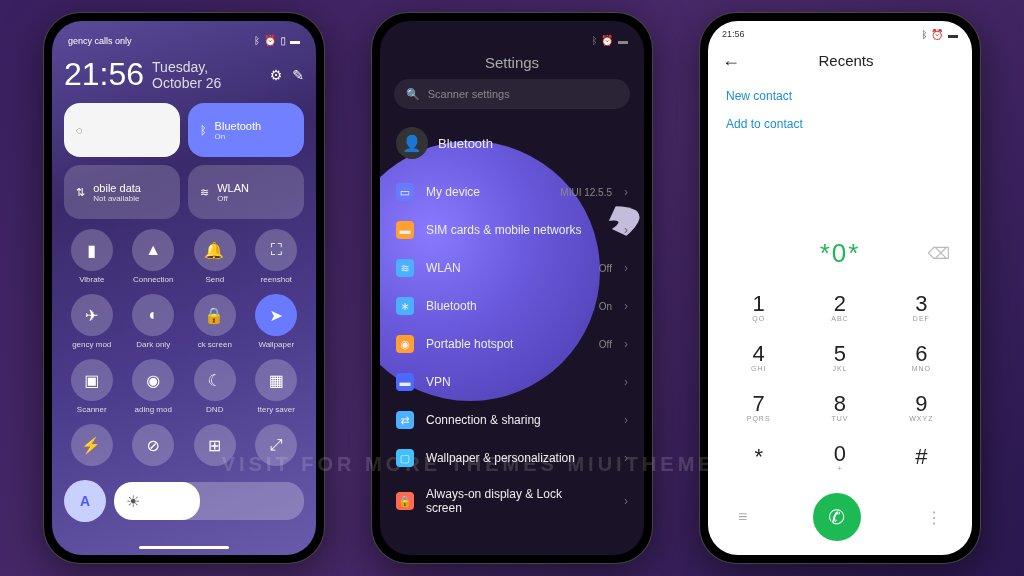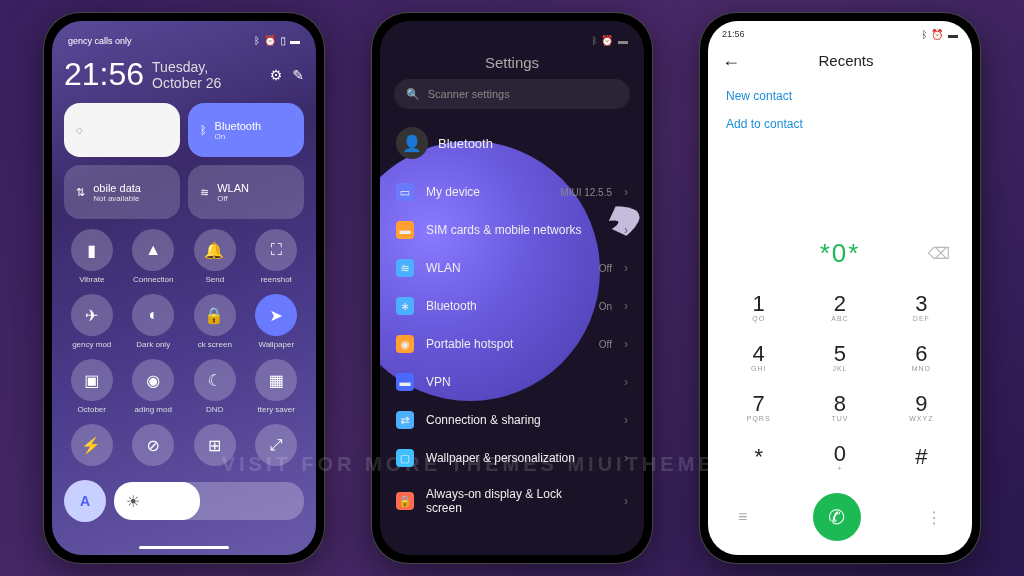--- a/index.html
+++ b/index.html
@@ -208,21 +208,21 @@
           <div class="qs">
             <div class="qs-circle ">🔒</div>
                <span>ck screen</span>
           </div>
           <div class="qs">
             <div class="qs-circle on">➤</div>
                <span>Wallpaper</span>
           </div>
           <div class="qs">
             <div class="qs-circle ">▣</div>
-               <span>October</span>
+               <span>Scanner</span>
           </div>
           <div class="qs">
             <div class="qs-circle ">◉</div>
                <span>ading mod</span>
           </div>
           <div class="qs">
             <div class="qs-circle ">☾</div>
                <span>DND</span>
           </div>
           <div class="qs">

